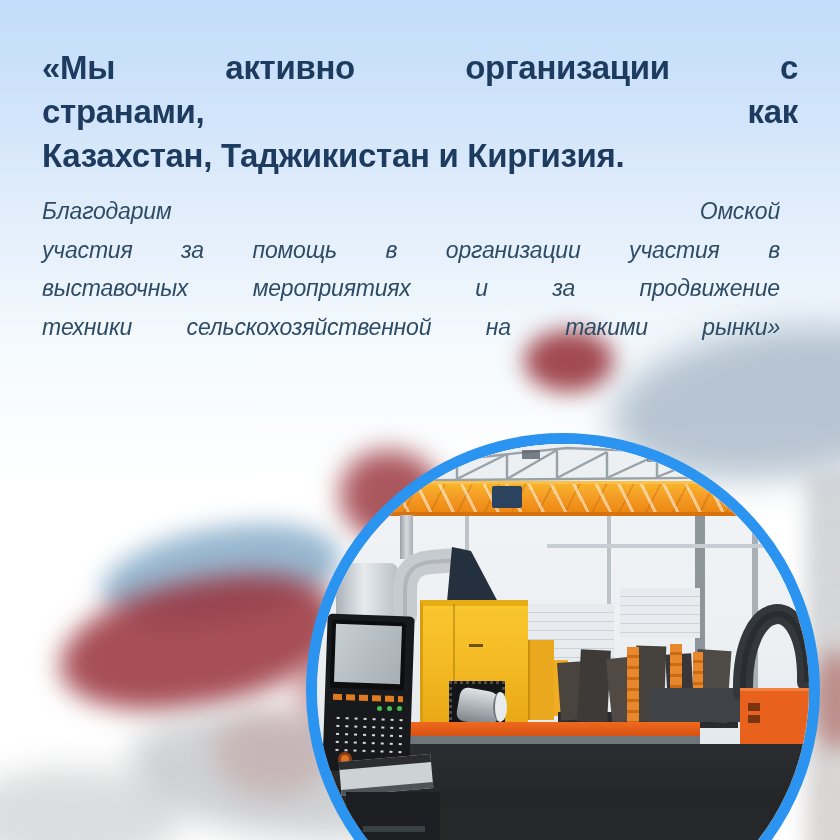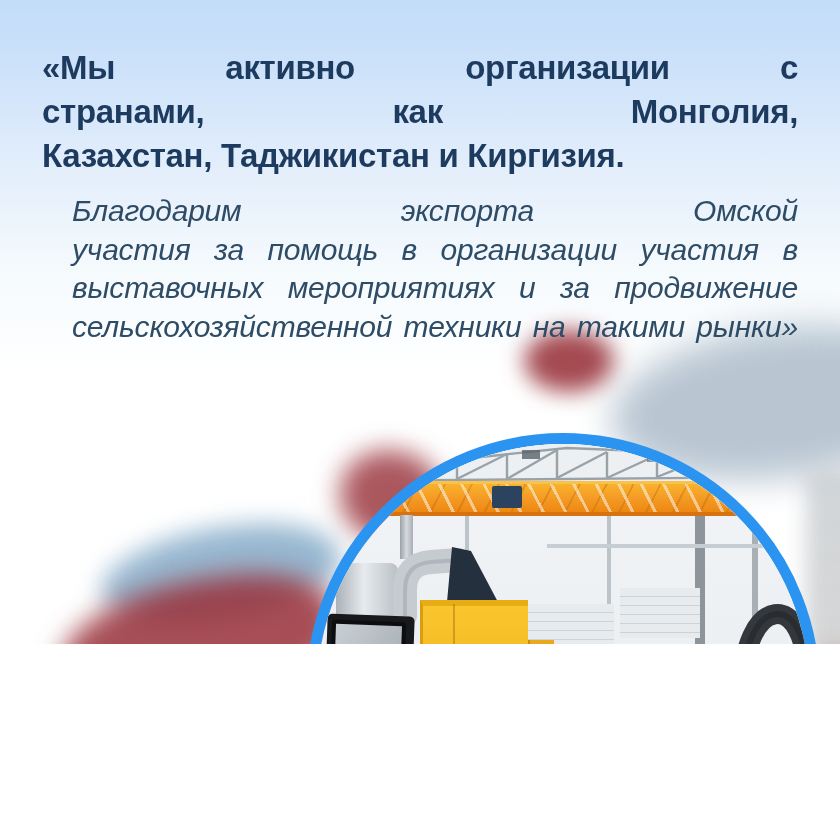--- a/index.html
+++ b/index.html
@@ -1,17 +1,17 @@
 <!DOCTYPE html>
 <html style="--headline: #1d3a5f; --subquote: #2e4c66; --ring: #2b94f1; --background-top: #c2dcf9; --crane-orange: #f59d27; --machine-yellow: #f5bc25;"><head>
 <meta charset="utf-8">
 <style>
   html,body{margin:0;padding:0;background:#fff;}
   .canvas{
-    position:relative;width:840px;height:644px;overflow:hidden;
+    position:relative;width:840px;height:840px;overflow:hidden;
     background:linear-gradient(180deg,var(--background-top,#c2dcf9) 0%,#cfe3fa 12%,#e3eefb 26%,#f5fafd 42%,#ffffff 58%,#ffffff 100%);
     font-family:"Liberation Sans","DejaVu Sans",sans-serif;
     text-decoration:underline;
   }
   .blob{position:absolute;pointer-events:none;}
   .b-red-top{left:524px;top:330px;width:90px;height:62px;background:rgba(148,42,50,.85);border-radius:50%;filter:blur(11px);}
   .b-red-mid{left:340px;top:450px;width:104px;height:92px;background:rgba(150,45,54,.8);border-radius:50% 60% 45% 55%;filter:blur(13px);}
   .b-flag-blue{left:100px;top:528px;width:240px;height:90px;background:rgba(125,165,196,.8);border-radius:50% 60% 40% 60%;filter:blur(12px);transform:rotate(-12deg);}
   .b-flag-red{left:58px;top:580px;width:280px;height:125px;background:rgba(152,47,56,.85);border-radius:60% 40% 55% 45%;filter:blur(13px);transform:rotate(-8deg);}
   .b-flag-tail{left:296px;top:634px;width:80px;height:100px;background:rgba(160,62,66,.5);border-radius:50%;filter:blur(13px);}
@@ -19,22 +19,22 @@
   .b-right-strip{left:806px;top:470px;width:70px;height:390px;background:linear-gradient(180deg,rgba(190,196,200,.7),rgba(205,200,198,.75));filter:blur(10px);}
   .b-right-red{left:812px;top:650px;width:50px;height:100px;background:rgba(172,95,88,.6);border-radius:50%;filter:blur(11px);}
   .b-gray-bl{left:130px;top:716px;width:320px;height:120px;background:rgba(170,173,176,.55);border-radius:45% 55% 50% 50%;filter:blur(16px);transform:rotate(5deg);}
   .b-gray-bl2{left:-40px;top:768px;width:220px;height:100px;background:rgba(185,188,190,.5);border-radius:50%;filter:blur(16px);}
   .b-pink-bl{left:214px;top:706px;width:120px;height:90px;background:rgba(186,140,140,.4);border-radius:50%;filter:blur(14px);}
   .b-gray-bm{left:380px;top:800px;width:180px;height:70px;background:rgba(180,183,186,.45);border-radius:50%;filter:blur(14px);}
 
   .headline{position:absolute;left:42px;right:42px;top:46px;color:var(--headline,#1d3a5f);
     font-weight:bold;font-size:33px;letter-spacing:-0.3px;z-index:5;}
   .h-line{height:44px;line-height:44px;white-space:nowrap;}
-  .subquote{position:absolute;left:42px;right:42px;top:192px;color:var(--subquote,#2e4c66);
-    font-style:italic;font-weight:normal;font-size:30px;letter-spacing:-0.2px;z-index:5;margin-left:30px;}
+  .subquote{position:absolute;left:42px;right:60px;top:192px;color:var(--subquote,#2e4c66);
+    font-style:italic;font-weight:normal;font-size:23px;letter-spacing:-0.2px;z-index:5;}
   .s-line{height:38.5px;line-height:38.5px;white-space:nowrap;}
   .jline{display:flex;justify-content:space-between;}
 
   
   .photo-circle{position:absolute;left:306px;top:433px;width:514px;height:514px;z-index:10;}
   .ring{position:absolute;inset:0;border-radius:50%;border:11px solid var(--ring,#2b94f1);box-sizing:border-box;}
   .photo{position:absolute;left:11px;top:11px;width:492px;height:492px;border-radius:50%;overflow:hidden;
     background:linear-gradient(180deg,#f2f4f6 0%,#edf0f3 40%,#e4e9ed 62%,#dfe5e9 66%);}
   .ph{position:absolute;}
   .roofband{left:0;top:0;width:492px;height:37px;background:#ecf0f2;}
@@ -121,50 +121,48 @@
   <div class="headline">
     <div class="h-line jline">
         <span>«Мы</span>
         <span>активно</span>
         <span>организации</span>
         <span>с</span>
       </div>
     <div class="h-line jline">
         <span>странами,</span>
         <span>как</span>
-        <span>Монголия,</span>
       </div>
     <div class="h-line">Казахстан, Таджикистан и Киргизия.</div>
   </div>
 
   <div class="subquote">
     <div class="s-line jline">
         <span>Благодарим</span>
-        <span>экспорта</span>
         <span>Омской</span>
       </div>
     <div class="s-line jline">
         <span>участия</span>
         <span>за</span>
         <span>помощь</span>
         <span>в</span>
         <span>организации</span>
         <span>участия</span>
         <span>в</span>
       </div>
     <div class="s-line jline">
         <span>выставочных</span>
         <span>мероприятиях</span>
         <span>и</span>
         <span>за</span>
         <span>продвижение</span>
       </div>
     <div class="s-line jline">
+        <span>техники</span>
         <span>сельскохозяйственной</span>
-        <span>техники</span>
         <span>на</span>
         <span>такими</span>
         <span>рынки»</span>
       </div>
   </div>
 
   <div class="photo-circle">
     <div class="ring"></div>
     <div class="photo">
 

